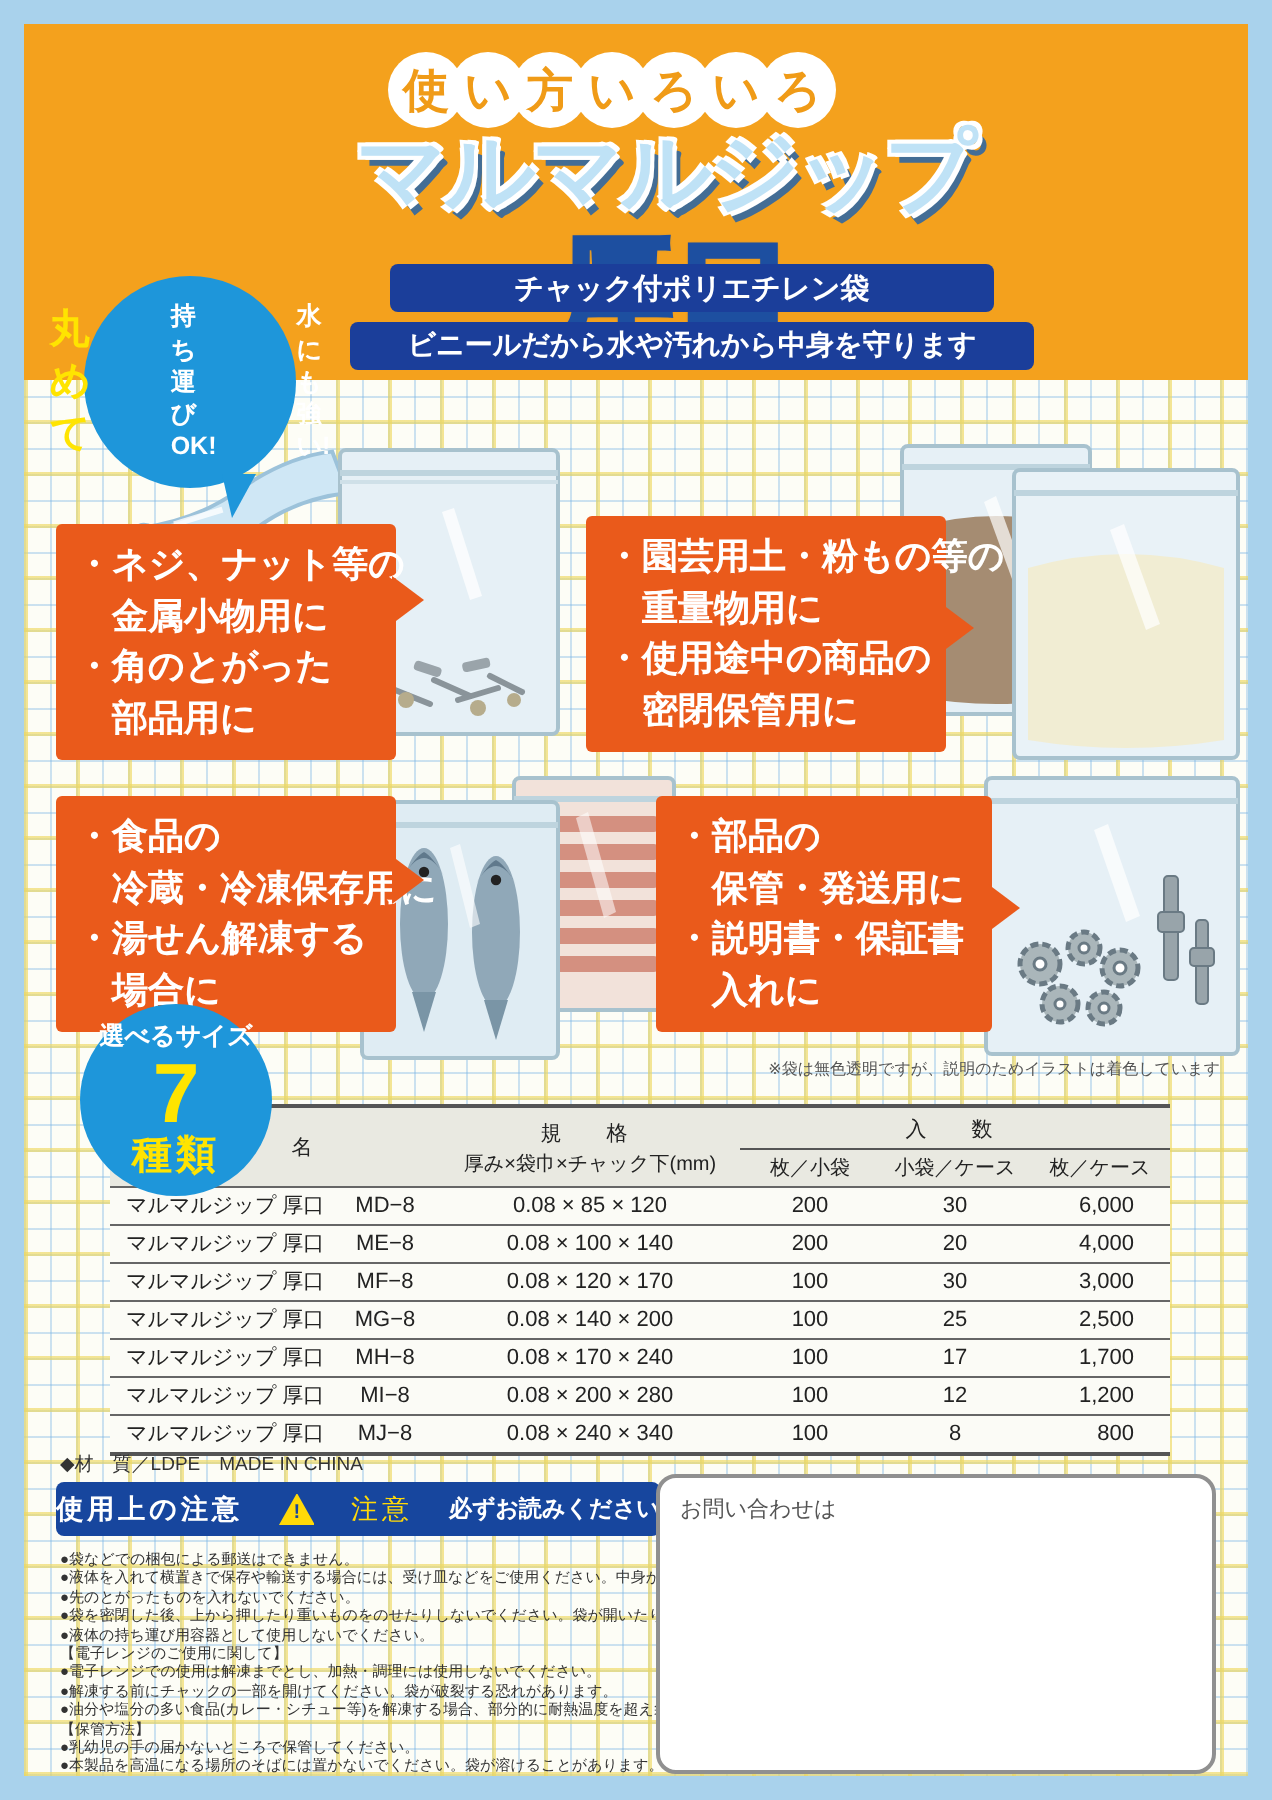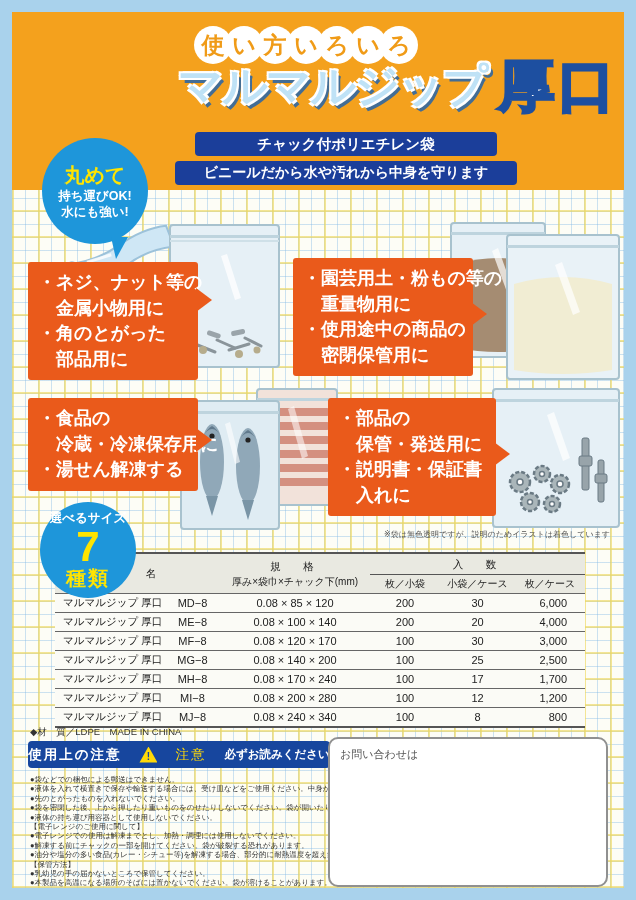--- a/index.html
+++ b/index.html
@@ -28,21 +28,21 @@
   }
   .usage-row .ch:first-child{margin-left:0;}
   .thick-ellipse{
     position:absolute;left:40px;top:48px;width:132px;height:70px;background:#fff;
     border-radius:50%;display:flex;flex-direction:column;align-items:center;justify-content:center;
     color:#00a63e;font-weight:900;line-height:1;z-index:3;
   }
   .thick-ellipse .t1{font-size:18px;letter-spacing:4px;}
   .thick-ellipse .t2{font-size:29px;margin-top:2px;}
   .thick-ellipse .t2 small{font-size:15px;font-weight:900;}
-  .logo-row{position:absolute;left:166px;top:44px;display:flex;align-items:center;white-space:nowrap;z-index:2;}
+  .logo-row{position:absolute;left:166px;top:44px;display:flex;align-items:center;white-space:nowrap;z-index:2;flex-direction:column;}
   .logo-main{
     font-size:45px;font-weight:900;letter-spacing:-2px;color:#bfe2f6;
     text-shadow:-2px -2px 0 #fff,2px -2px 0 #fff,-2px 2px 0 #fff,2px 2px 0 #fff,
                  4px 5px 0 rgba(35,100,170,.85);
   }
   .logo-suffix{display:flex;margin-left:8px;}
   .logo-suffix span{
     font-size:56px;font-weight:900;color:#fff;line-height:1;
     -webkit-text-stroke:3px #1d4fa0;
     text-shadow:0 0 2px #1d4fa0;
@@ -50,22 +50,22 @@
   }
   .banner{
     position:absolute;background:#1b3e9a;color:#fff;font-weight:bold;
     display:flex;align-items:center;justify-content:center;border-radius:4px;z-index:2;margin-left:27px;
   }
   .banner1{left:156px;top:120px;width:302px;height:24px;font-size:14.5px;}
   .banner2{left:136px;top:149px;width:342px;height:24px;font-size:14px;}
   
   .roll-badge{
     position:absolute;left:30px;top:126px;width:106px;height:106px;border-radius:50%;
-    background:#1e96da;display:flex;flex-direction:column;align-items:center;justify-content:center;
-    z-index:5;color:#fff;font-weight:bold;line-height:1.3;
+    background:#1e96da;display:flex;align-items:center;justify-content:center;
+    z-index:5;color:#fff;font-weight:bold;line-height:1.3;gap:40px;
   }
   .roll-badge .y{color:#ffe400;font-size:20px;font-weight:900;}
   .roll-badge .w{font-size:12.5px;}
   .roll-tail{
     position:absolute;left:96px;top:225px;width:20px;height:22px;background:#1e96da;
     clip-path:polygon(15% 0,100% 0,40% 100%);z-index:5;
   }
   
   .callout{
     position:absolute;background:#ea5a1b;color:#fff;font-weight:bold;font-size:18px;
@@ -296,20 +296,21 @@
     <div>・園芸用土・粉もの等の</div>
     <div>　重量物用に</div>
     <div>・使用途中の商品の</div>
     <div>　密閉保管用に</div>
     <span class="tail"></span>
   </div>
   <div class="callout co-food">
     <div>・食品の</div>
     <div>　冷蔵・冷凍保存用に</div>
     <div>・湯せん解凍する</div>
+    <div>　場合に</div>
     <span class="tail"></span>
   </div>
   <div class="callout co-parts">
     <div>・部品の</div>
     <div>　保管・発送用に</div>
     <div>・説明書・保証書</div>
     <div>　入れに</div>
     <span class="tail"></span>
   </div>
 

